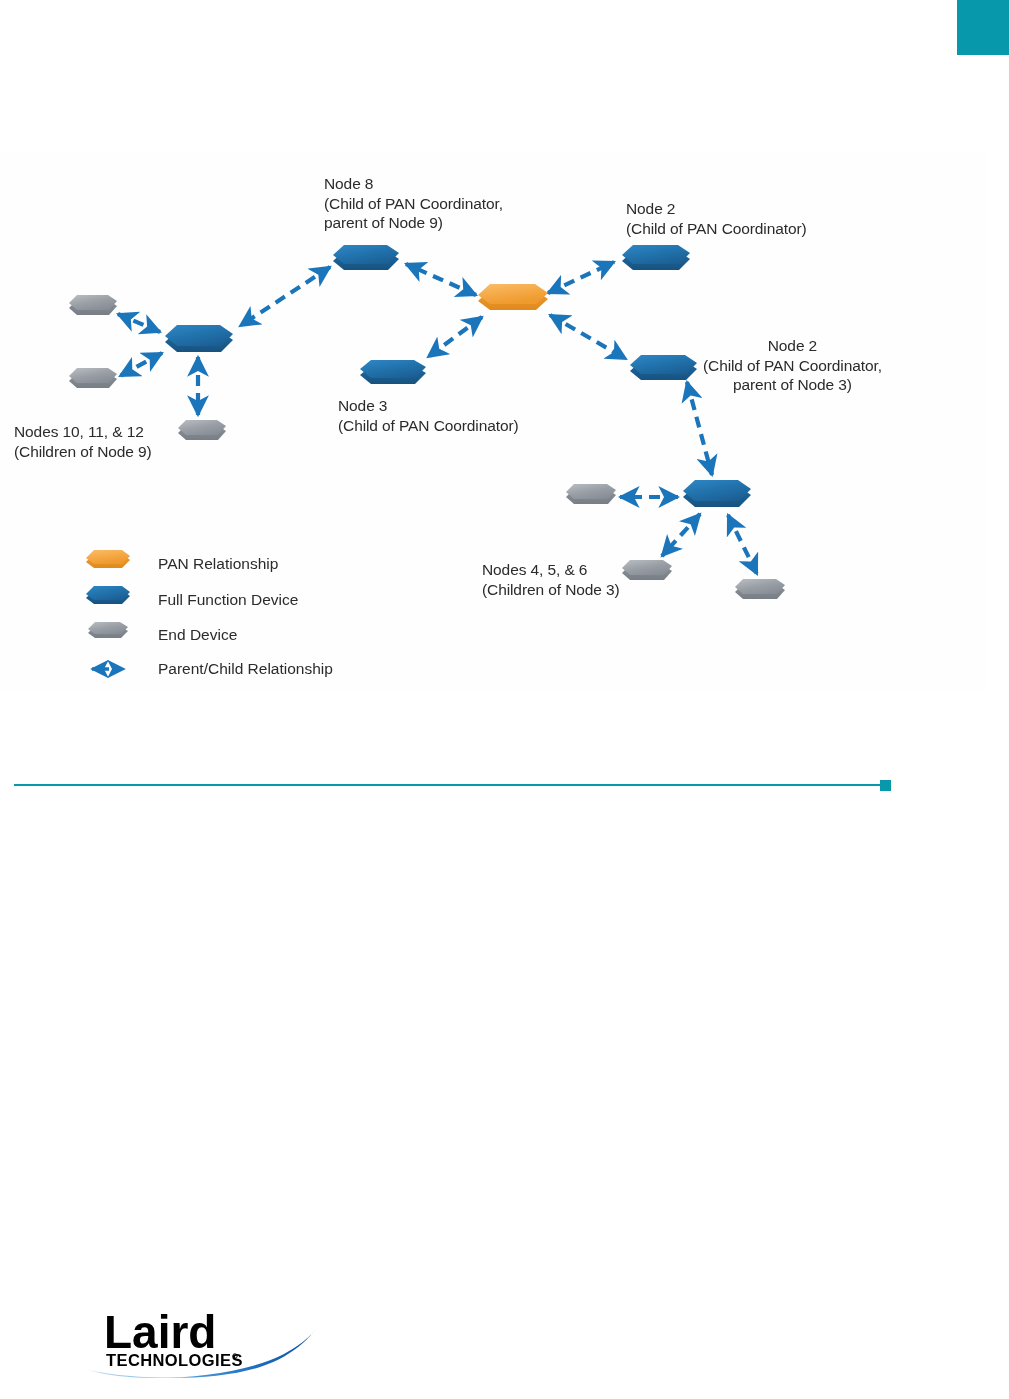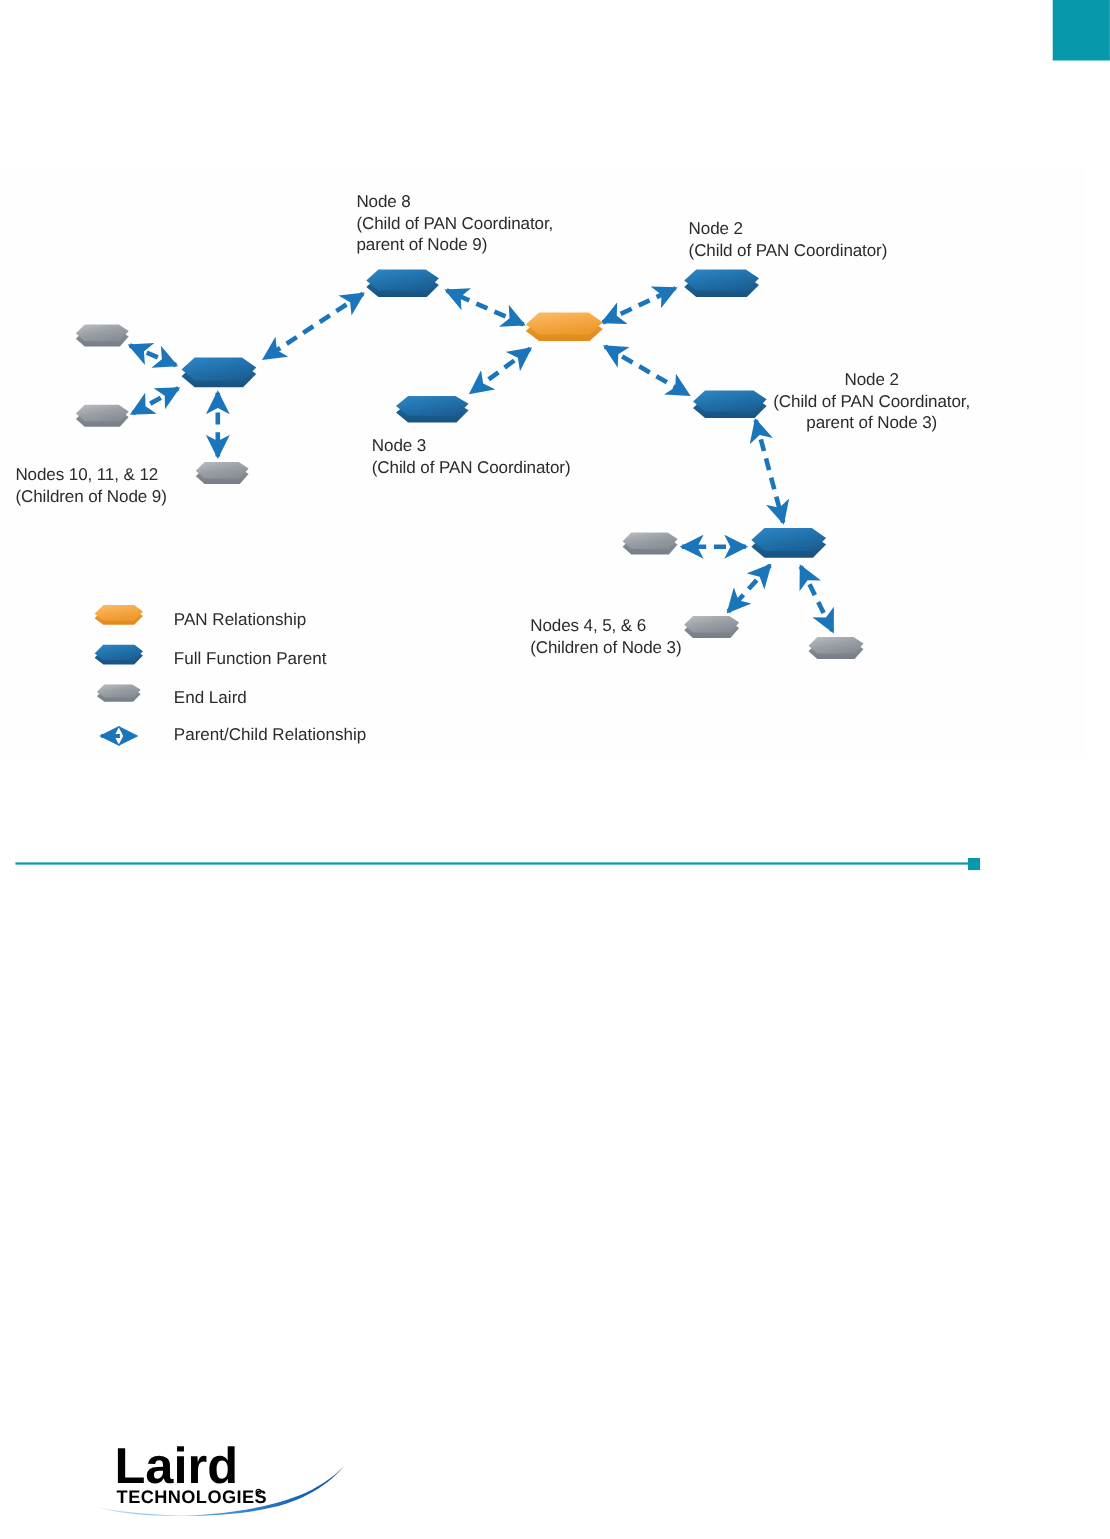--- a/index.html
+++ b/index.html
@@ -285,31 +285,31 @@
       <span class="legend-text">PAN Relationship</span>
     </div>
 
     <div class="legend-row" style="left:82px;top:434px;">
       <span class="legend-swatch">
         <svg width="44" height="26" viewBox="0 0 44 26">
           <path d="M8,18 L0,12 L8,4 L36,4 L44,10 L36,18 Z" fill="url(#gBlueSide)"></path>
           <path d="M8,14 L0,8 L8,0 L36,0 L44,6 L36,14 Z" fill="url(#gBlue)"></path>
         </svg>
       </span>
-      <span class="legend-text">Full Function Parent</span>
+      <span class="legend-text">Full Function Device</span>
     </div>
 
     <div class="legend-row" style="left:82px;top:470px;">
       <span class="legend-swatch">
         <svg width="40" height="24" viewBox="0 0 40 24">
           <path d="M7,16 L0,11 L7,4 L32,4 L40,9 L33,16 Z" fill="url(#gGraySide)"></path>
           <path d="M7,12 L0,7 L7,0 L32,0 L40,5 L33,12 Z" fill="url(#gGray)"></path>
         </svg>
       </span>
-      <span class="legend-text">End Laird</span>
+      <span class="legend-text">End Device</span>
     </div>
 
     <div class="legend-row" style="left:82px;top:507px;">
       <span class="legend-swatch">
         <svg width="46" height="14" viewBox="0 0 46 14" style="overflow:visible">
           <line x1="7" y1="7" x2="39" y2="7" stroke="#1B75BB" stroke-width="3.6" stroke-dasharray="6 5" marker-start="url(#ah)" marker-end="url(#ah)"></line>
         </svg>
       </span>
       <span class="legend-text">Parent/Child Relationship</span>
     </div>

